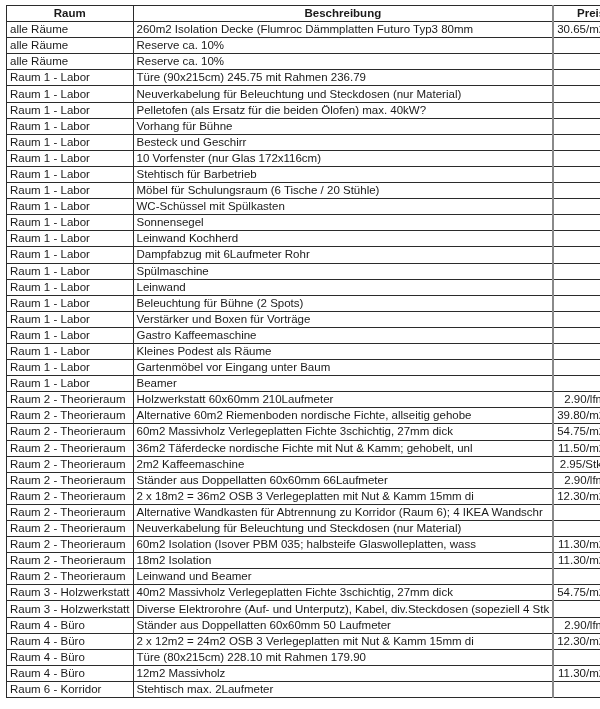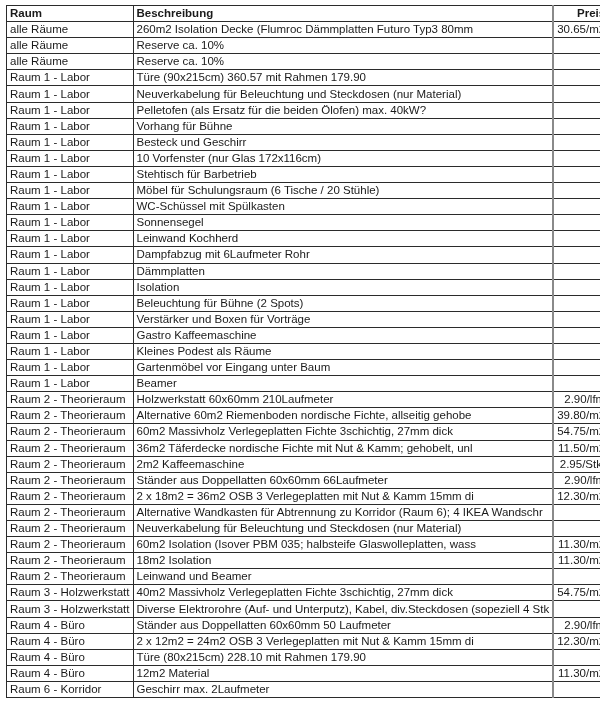--- a/index.html
+++ b/index.html
@@ -3,21 +3,21 @@
 <meta charset="utf-8">
 <style>
   html, body { margin: 0; padding: 0; background: #ffffff; }
   body { width: 600px; height: 709px; overflow: hidden; font-family: "Liberation Sans", sans-serif; }
   .sheet { position: absolute; left: 6px; top: 5px; }
   table { border-collapse: collapse; table-layout: fixed; font-size: 11.5px; color: #1a1a1a; }
   col.c-raum { width: 120px; }
   col.c-desc { width: 329px; }
   col.c-preis { width: 70px; }
   th, td { height: 15.1px; padding: 0 3px; border: 1px solid #2b2b2b; white-space: nowrap; overflow: hidden; line-height: 15px; }
-  th { font-weight: bold; text-align: left; }
+  th { font-weight: bold; text-align: center; }
   th.num, td.num { text-align: right; }
   td.desc { text-overflow: clip; }
   td.preis, th.preis { border-left: 2px solid #8a8a8a; border-right: 2px solid #8a8a8a; }
 </style>
 </head>
 <body>
 
 <div class="sheet">
   <table>
     <colgroup>
@@ -44,21 +44,21 @@
           <td class="desc">Reserve ca. 10%</td>
           <td class="num preis"></td>
         </tr>
         <tr>
           <td>alle Räume</td>
           <td class="desc">Reserve ca. 10%</td>
           <td class="num preis"></td>
         </tr>
         <tr>
           <td>Raum 1 - Labor</td>
-          <td class="desc">Türe (90x215cm) 360.57 mit Rahmen 179.90</td>
+          <td class="desc">Türe (90x215cm) 245.75 mit Rahmen 236.79</td>
           <td class="num preis"></td>
         </tr>
         <tr>
           <td>Raum 1 - Labor</td>
           <td class="desc">Neuverkabelung für Beleuchtung und Steckdosen (nur Material)</td>
           <td class="num preis"></td>
         </tr>
         <tr>
           <td>Raum 1 - Labor</td>
           <td class="desc">Pelletofen (als Ersatz für die beiden Ölofen)  max. 40kW?</td>
@@ -104,26 +104,26 @@
           <td class="desc">Leinwand Kochherd</td>
           <td class="num preis"></td>
         </tr>
         <tr>
           <td>Raum 1 - Labor</td>
           <td class="desc">Dampfabzug mit 6Laufmeter Rohr</td>
           <td class="num preis"></td>
         </tr>
         <tr>
           <td>Raum 1 - Labor</td>
-          <td class="desc">Dämmplatten</td>
-          <td class="num preis"></td>
-        </tr>
-        <tr>
-          <td>Raum 1 - Labor</td>
-          <td class="desc">Isolation</td>
+          <td class="desc">Spülmaschine</td>
+          <td class="num preis"></td>
+        </tr>
+        <tr>
+          <td>Raum 1 - Labor</td>
+          <td class="desc">Leinwand</td>
           <td class="num preis"></td>
         </tr>
         <tr>
           <td>Raum 1 - Labor</td>
           <td class="desc">Beleuchtung für Bühne (2 Spots)</td>
           <td class="num preis"></td>
         </tr>
         <tr>
           <td>Raum 1 - Labor</td>
           <td class="desc">Verstärker und Boxen für Vorträge</td>
@@ -229,23 +229,23 @@
           <td class="desc">2 x 12m2 = 24m2 OSB 3 Verlegeplatten mit Nut &amp; Kamm 15mm di</td>
           <td class="num preis">12.30/m2</td>
         </tr>
         <tr>
           <td>Raum 4 - Büro</td>
           <td class="desc">Türe (80x215cm) 228.10 mit Rahmen 179.90</td>
           <td class="num preis"></td>
         </tr>
         <tr>
           <td>Raum 4 - Büro</td>
-          <td class="desc">12m2 Material</td>
+          <td class="desc">12m2 Massivholz</td>
           <td class="num preis">11.30/m2</td>
         </tr>
         <tr>
           <td>Raum 6 - Korridor</td>
-          <td class="desc">Geschirr max. 2Laufmeter</td>
+          <td class="desc">Stehtisch max. 2Laufmeter</td>
           <td class="num preis"></td>
         </tr>
       </tbody>
   </table>
 </div>
 
 </body></html>

